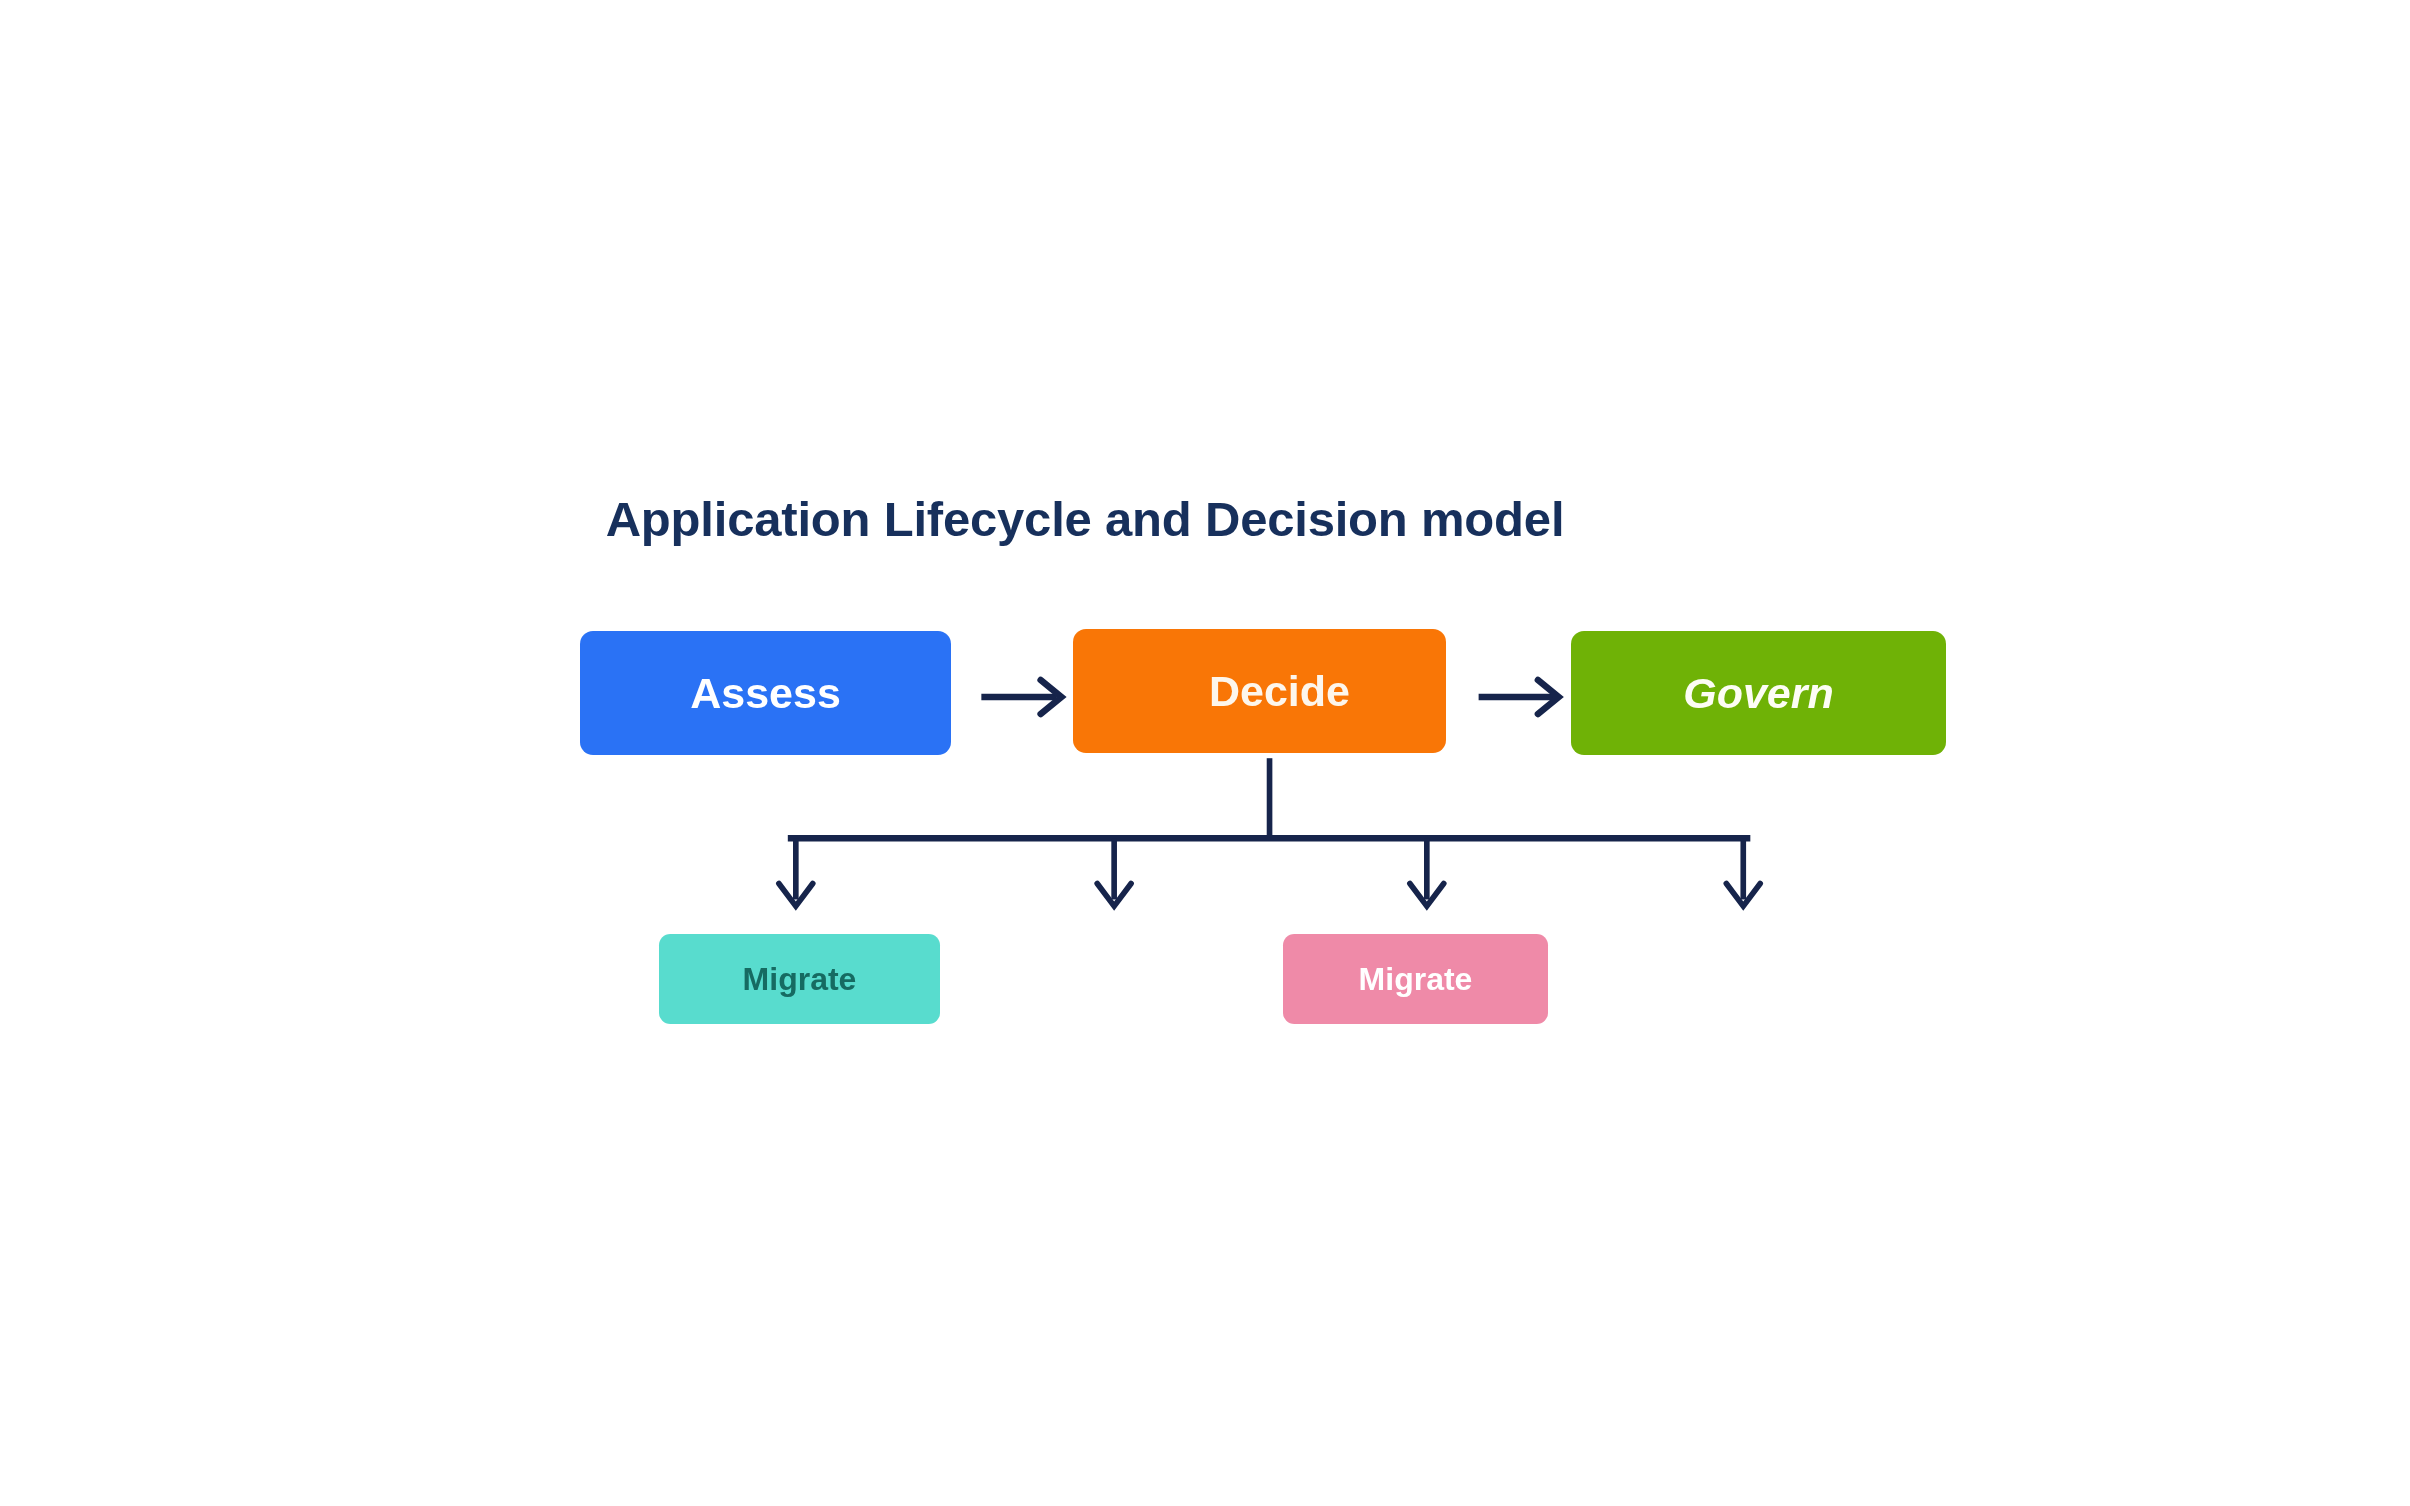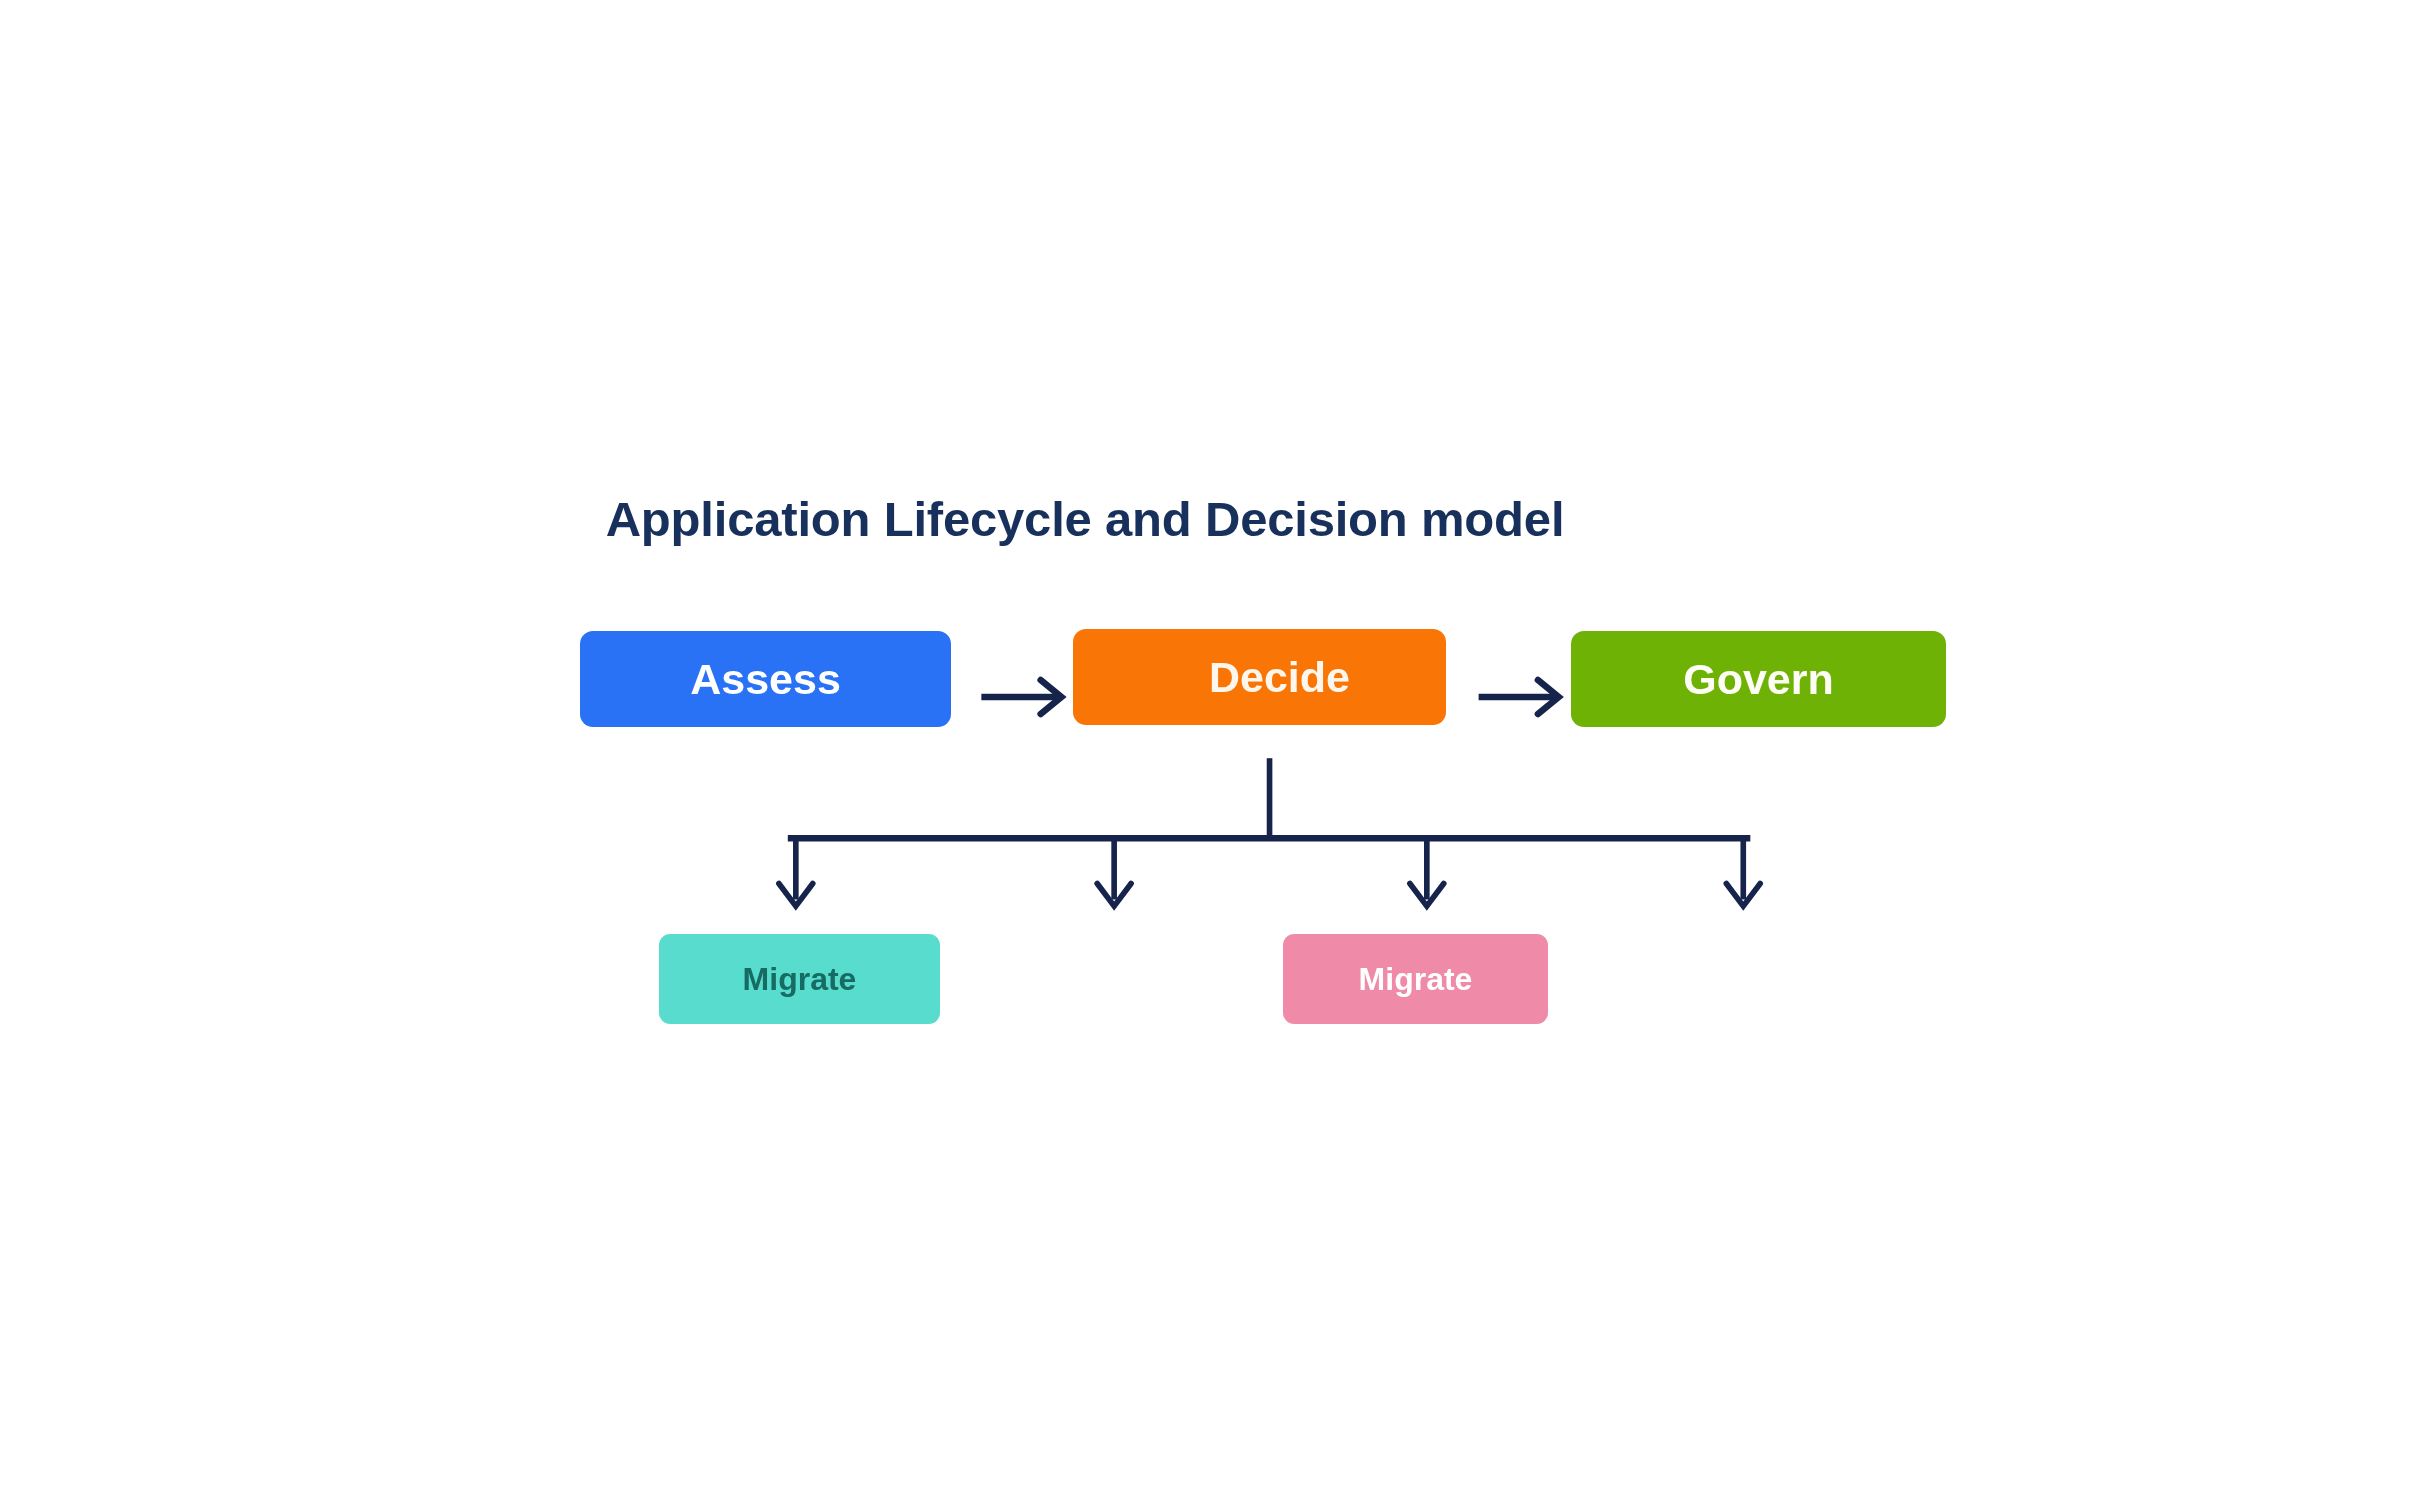--- a/index.html
+++ b/index.html
@@ -50,21 +50,21 @@
     text-align: center;
   }
   .node-label {
     display: block;
     line-height: 1;
     white-space: nowrap;
   }
 
   
   .phase {
-    height: 96px;
+    height: 124px;
     font-size: 0;
   }
   .phase .node-label {
     font-size: 43px;
     font-weight: bold;
   }
 
   
   .option {
     height: 90px;
@@ -146,21 +146,21 @@
   </svg>
 
   <div class="node phase" id="node-assess" style="background: rgb(42, 114, 245); color: rgb(255, 255, 255);">
     <span class="node-label">Assess</span>
   </div>
 
   <div class="node phase" id="node-decide" style="background: rgb(249, 118, 6); color: rgb(253, 246, 236); padding-left: 40px;">
     <span class="node-label">Decide</span>
   </div>
 
-  <div class="node phase" id="node-govern" style="background: rgb(111, 178, 6); color: rgb(253, 253, 245);">
+  <div class="node phase" id="node-govern" style="background: rgb(111, 178, 6); color: rgb(253, 253, 245); font-style: italic;">
     <span class="node-label">Govern</span>
   </div>
 
   <div class="node option" id="node-invest" style="background: rgb(88, 220, 206); color: rgb(22, 107, 98);">
     <span class="node-label">Migrate</span>
   </div>
 
 
   <div class="node option" id="node-migrate" style="background: rgb(239, 138, 168); color: rgb(255, 255, 255);">
     <span class="node-label">Migrate</span>

